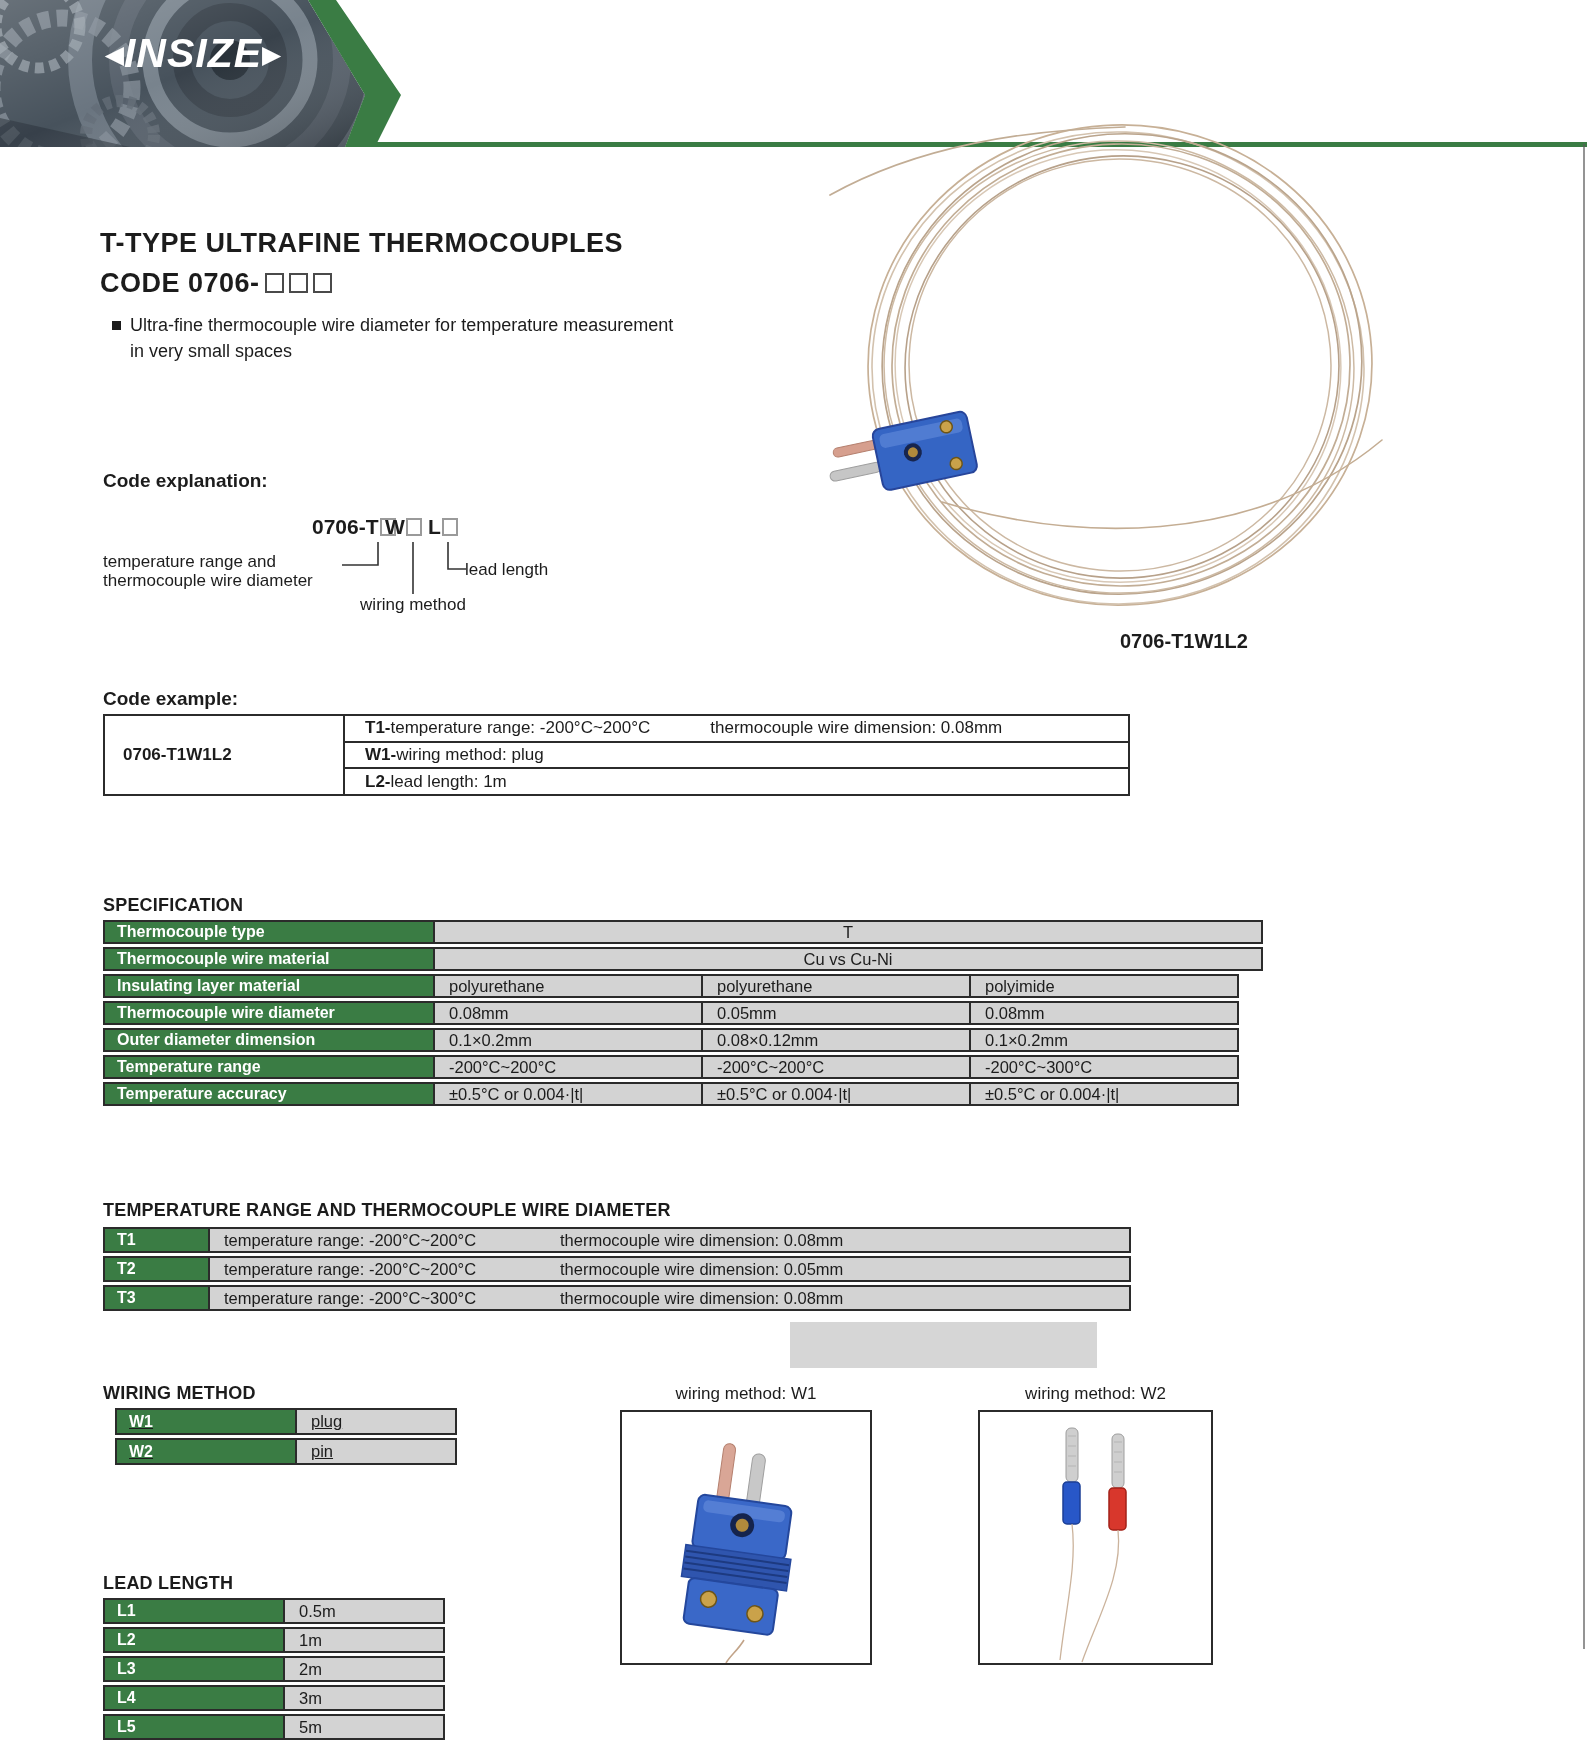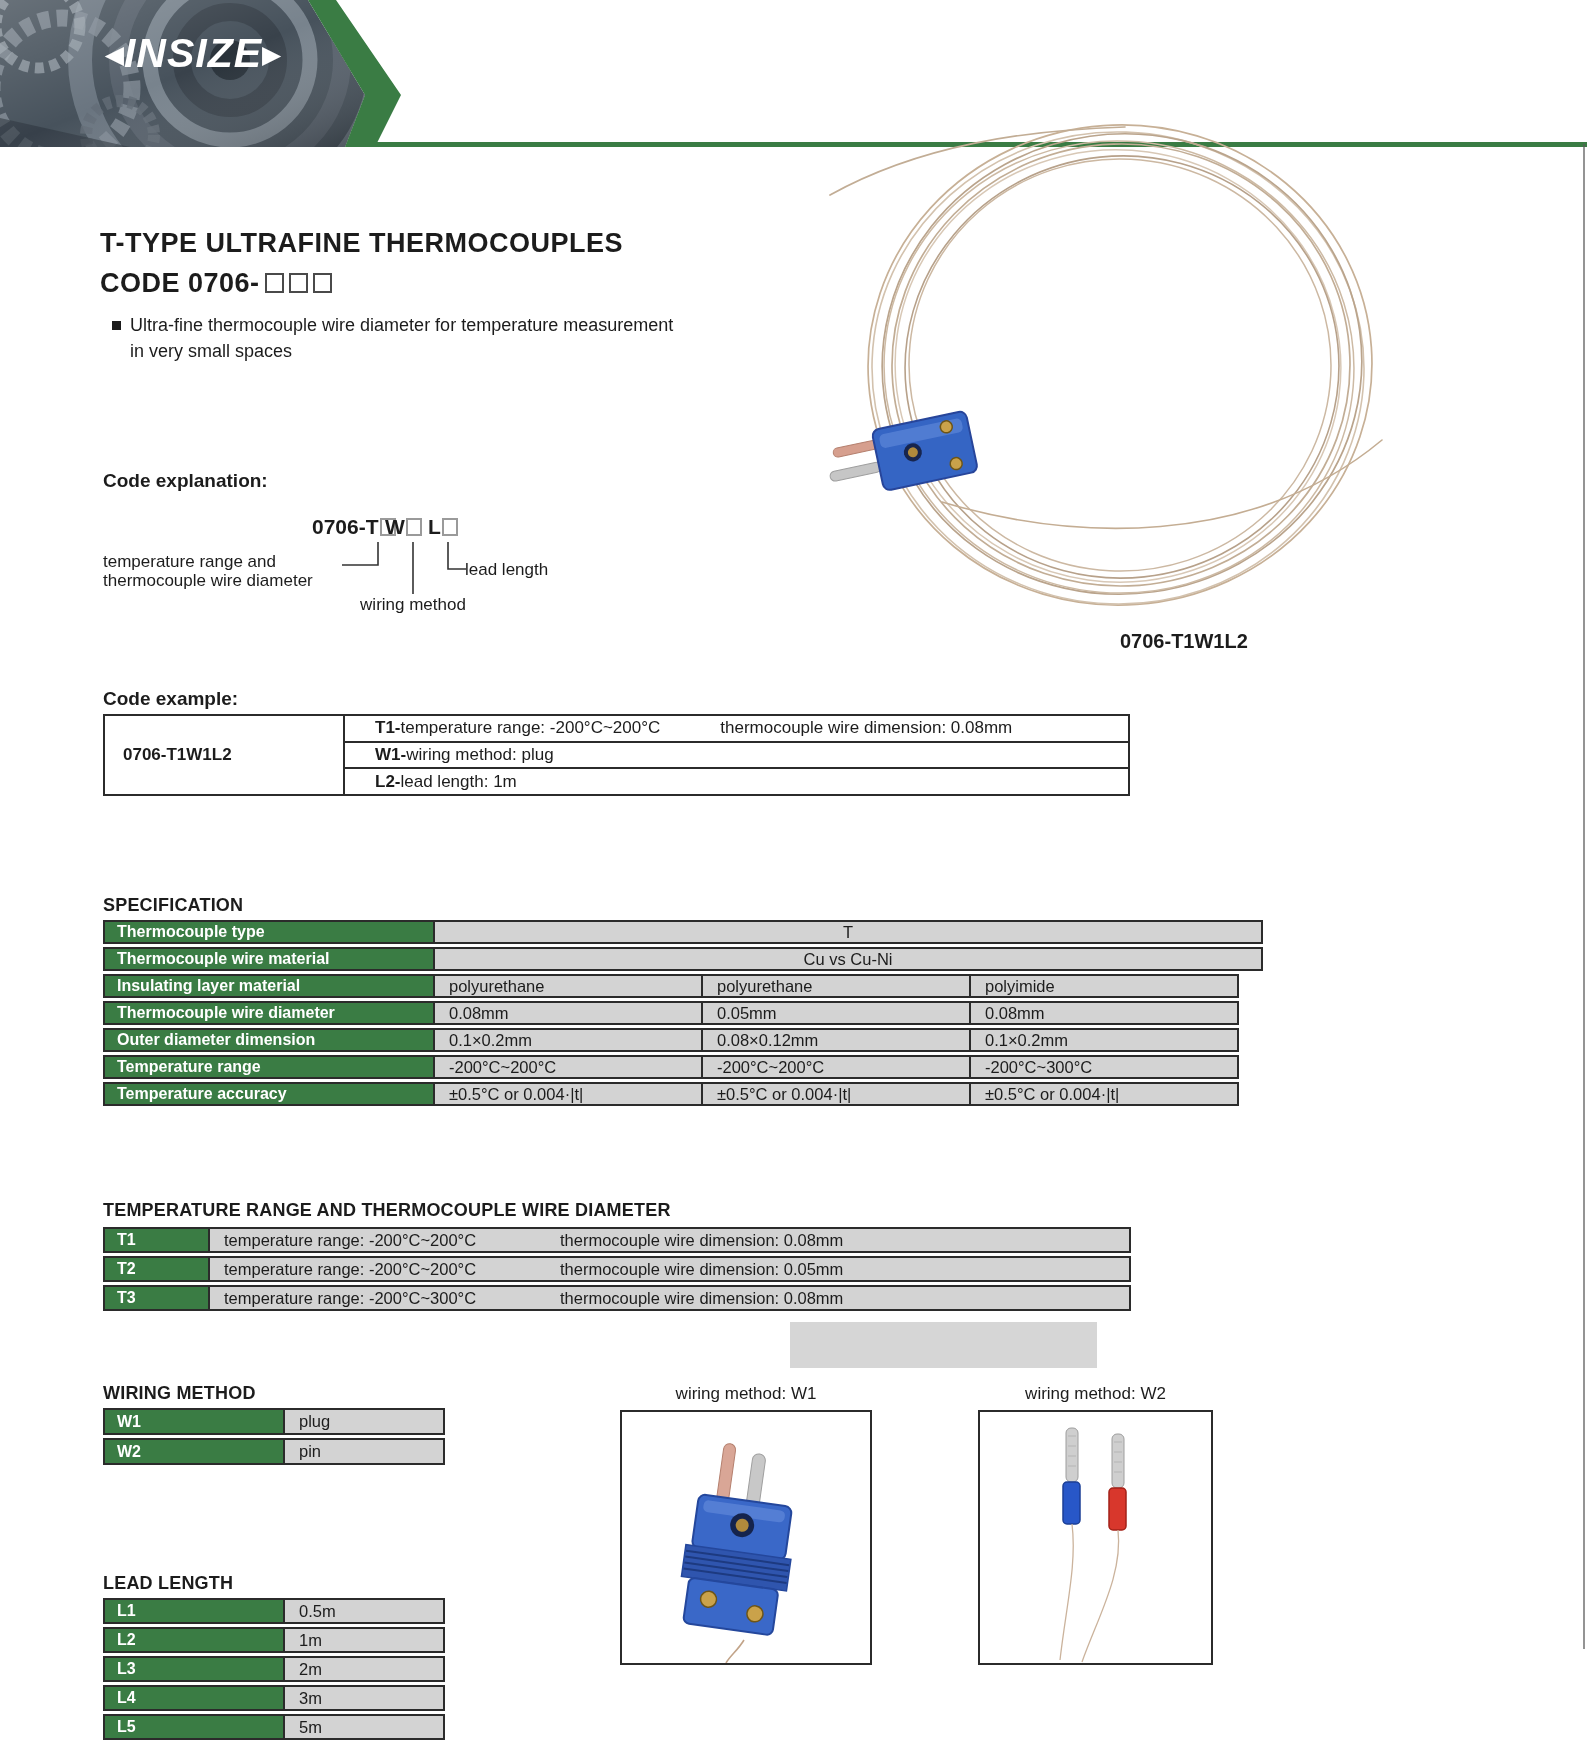--- a/index.html
+++ b/index.html
@@ -40,40 +40,40 @@
   .gcell{background:var(--green);color:#fff;font-weight:bold;font-size:16px;
          border:2px solid #2b2b2b;box-sizing:border-box;display:flex;align-items:center;padding-left:12px;}
   .vcell{background:#d3d3d3;font-size:16.5px;border:2px solid #2b2b2b;border-left:none;
          box-sizing:border-box;display:flex;align-items:center;padding-left:14px;}
   .vcell.center{justify-content:center;padding-left:0;}
 
   
   .ce-table{left:103px;top:714px;width:1027px;height:82px;border:2px solid #2b2b2b;display:flex;box-sizing:border-box;background:#fff;}
   .ce-left{width:240px;border-right:2px solid #2b2b2b;box-sizing:border-box;display:flex;align-items:center;padding-left:18px;font-size:17px;font-weight:bold;}
   .ce-rows{flex:1;display:flex;flex-direction:column;}
-  .ce-row{flex:1;display:flex;align-items:center;padding-left:30px;font-size:17px;border-bottom:2px solid #2b2b2b;}
+  .ce-row{flex:1;display:flex;align-items:center;padding-left:20px;font-size:17px;border-bottom:2px solid #2b2b2b;}
   .ce-row:last-child{border-bottom:none;}
   .ce-row b{font-weight:bold;}
   .gap60{display:inline-block;width:60px;}
 
   
   .spec{left:103px;top:920px;width:1160px;}
   .spec .gcell{width:332px;height:24px;}
   .spec .vcell{height:24px;}
   .spec .v3{width:268px;}
   .spec .vspan{width:828px;}
 
   
   .ttab{left:103px;top:1227px;width:1028px;}
   .ttab .gcell{width:109px;height:26px;}
   .ttab .vcell{width:941px;height:26px;}
   .ttab .c1{display:inline-block;width:336px;}
 
   
-  .wtab{left:103px;top:1408px;width:342px;}
+  .wtab{left:115px;top:1408px;width:342px;text-decoration:underline;}
   .wtab .gcell{width:182px;height:27px;}
   .wtab .vcell{width:160px;height:27px;}
   .ltab{left:103px;top:1598px;width:342px;}
   .ltab .gcell{width:182px;height:26px;}
   .ltab .vcell{width:160px;height:26px;}
 
   
   .img-box{border:2px solid #2b2b2b;background:#fff;box-sizing:border-box;}
   .img-cap{font-size:17px;text-align:center;}
   .prod-cap{left:1120px;top:630px;font-size:20px;font-weight:bold;}

